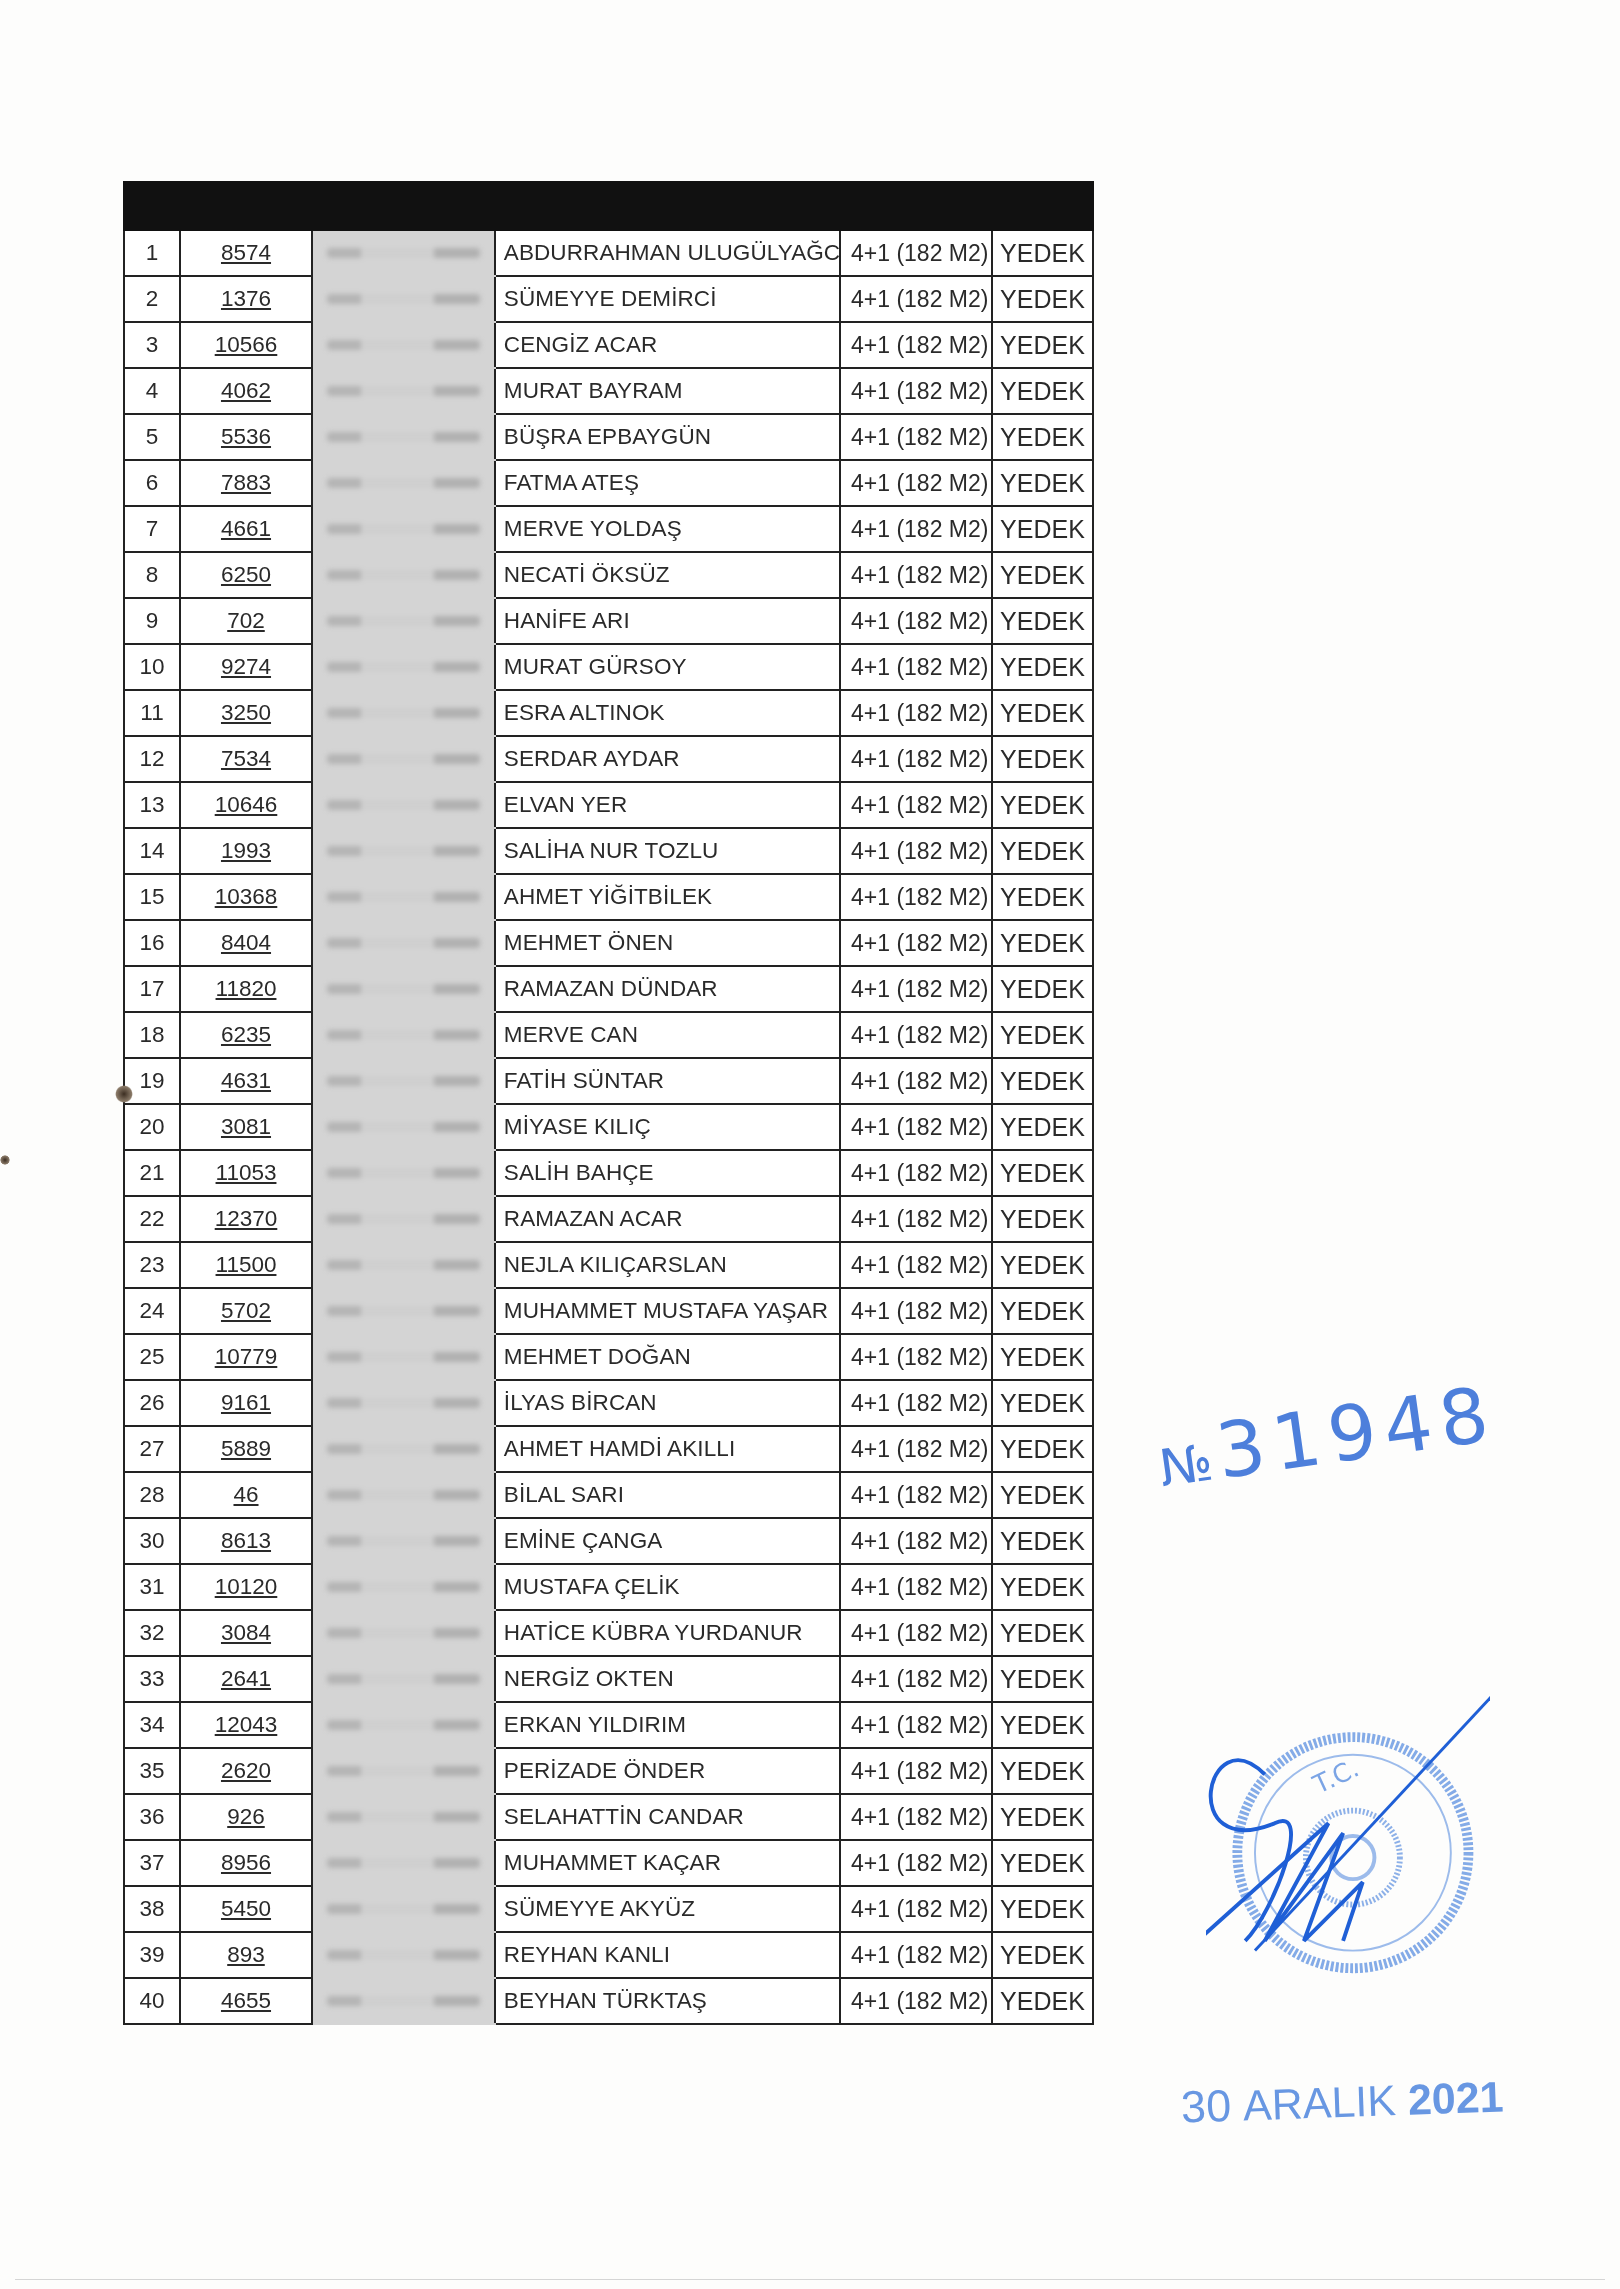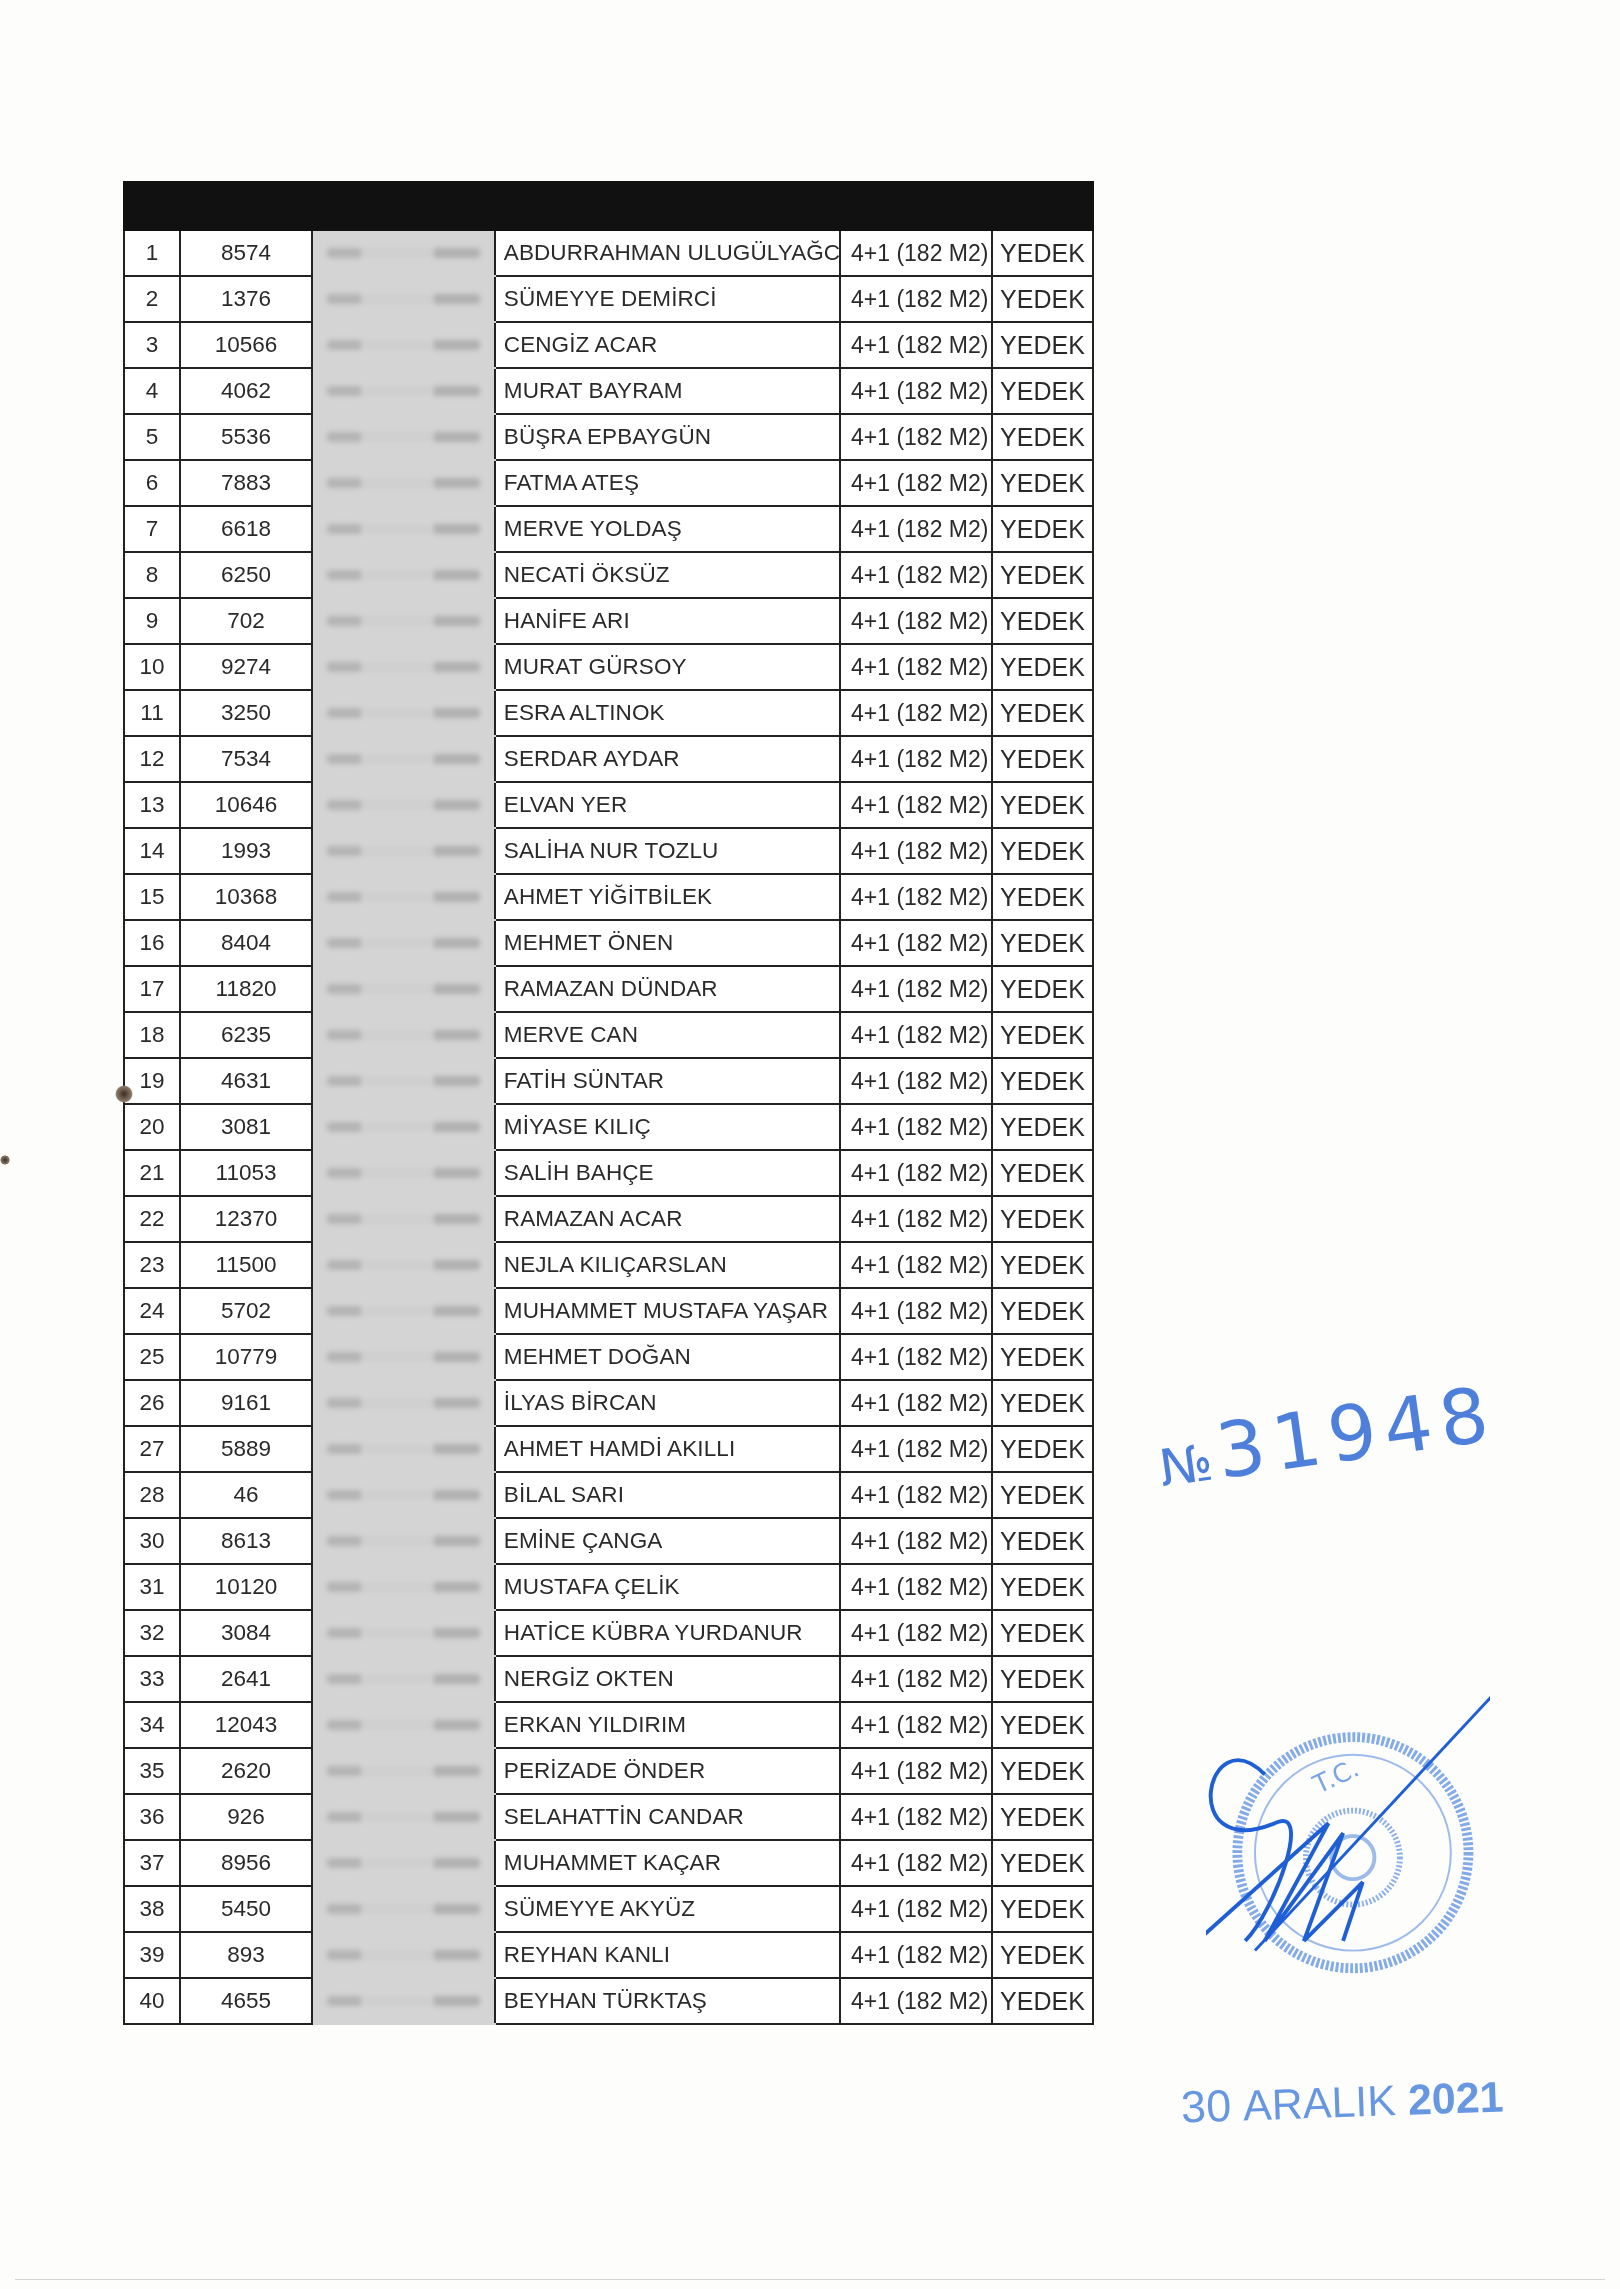--- a/index.html
+++ b/index.html
@@ -11,21 +11,21 @@
   }
   .table-wrap { position: absolute; left: 123px; top: 181px; width: 969px; }
   table { border-collapse: collapse; width: 969px; table-layout: fixed; }
   thead th { background: #111; height: 46px; border: 2px solid #111; padding: 0; }
   tbody td {
     height: 44px; border: 2px solid #222; padding: 0;
     font-size: 22.5px; white-space: nowrap; overflow: hidden;
     background: #fff;
   }
   td.c-sira { text-align: center; }
-  td.c-no { text-align: center; }
+  td.c-no { text-align: center; text-decoration: underline; }
   td.c-tc { background: #d4d4d4; border-top-color:#d4d4d4; border-bottom-color:#d4d4d4; position: relative; }
   td.c-tc .blur {
     position: absolute; left: 13.7px; right: 13.7px; top: 50%; height: 9.8px; margin-top: -4.9px;
     background: linear-gradient(90deg, #b4b4b4 0 22%, #cfcfcf 22% 70%, #b0b0b0 70% 100%);
     filter: blur(2.9px); border-radius: 3.9px;
   }
   td.c-name { padding-left: 7.8px; font-size: 22.5px; letter-spacing: 0.1px; }
   td.c-type { text-align: left; padding-left: 10px; font-size: 23px; }
   td.c-status { text-align: center; font-size: 25px; }
 
@@ -127,21 +127,21 @@
     <td class="c-no">7883</td>
     <td class="c-tc">
             <div class="blur"></div>
           </td>
     <td class="c-name">FATMA ATEŞ</td>
     <td class="c-type">4+1 (182 M2)</td>
     <td class="c-status">YEDEK</td>
   </tr>
         <tr>
     <td class="c-sira">7</td>
-    <td class="c-no">6618</td>
+    <td class="c-no">4661</td>
     <td class="c-tc">
             <div class="blur"></div>
           </td>
     <td class="c-name">MERVE YOLDAŞ</td>
     <td class="c-type">4+1 (182 M2)</td>
     <td class="c-status">YEDEK</td>
   </tr>
         <tr>
     <td class="c-sira">8</td>
     <td class="c-no">6250</td>

